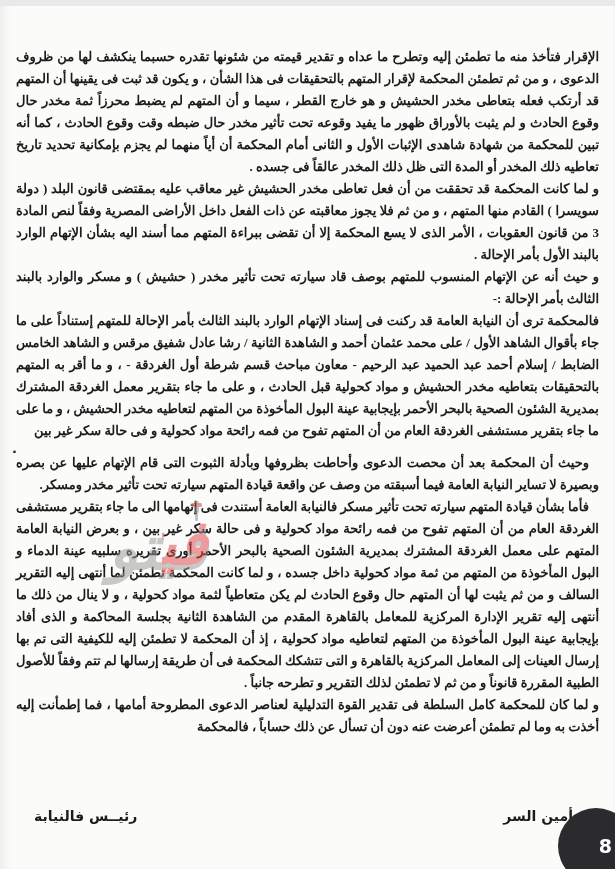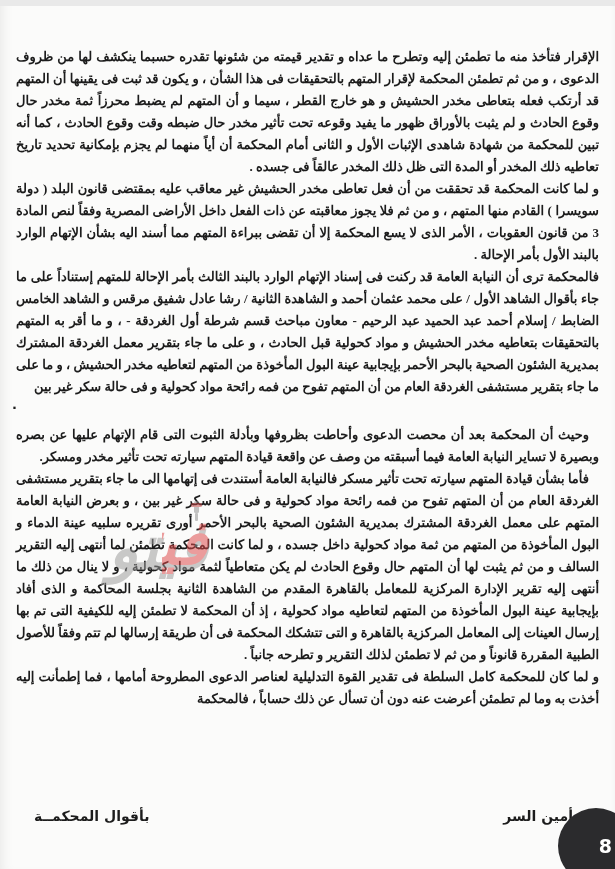--- a/index.html
+++ b/index.html
@@ -34,21 +34,21 @@
     font-weight:bold;
     font-size:13px;
     line-height:22px;
     text-align:justify;
   }
   .doc-text p{
     margin:0;
     font-family:Liberation Serif, serif;
   }
   .doc-text p.indent{text-indent:10px;}
-  .doc-text p.gap-before{margin-top:26px;}
+  .doc-text p.gap-before{margin-top:10px;}
   .stray-period{
     position:absolute;
     font-weight:bold;color:var(--ink);
     font-size:13px;line-height:10px;
     left:-4px;margin-top:2px;
   }
   .signatures{
     position:absolute;
     top:808px;left:0;right:0;
     display:flex;
@@ -101,30 +101,31 @@
 </head>
 <body>
 
 <div class="page">
 
   <div class="top-scan-band"></div>
 
   <div class="doc-text">
     <p>الإقرار فتأخذ منه ما تطمئن إليه وتطرح ما عداه و تقدير قيمته من شئونها تقدره حسبما ينكشف لها من ظروف الدعوى ، و من ثم تطمئن المحكمة لإقرار المتهم بالتحقيقات فى هذا الشأن ، و يكون قد ثبت فى يقينها أن المتهم قد أرتكب فعله بتعاطى مخدر الحشيش و هو خارج القطر ، سيما و أن المتهم لم يضبط محرزاً ثمة مخدر حال وقوع الحادث و لم يثبت بالأوراق ظهور ما يفيد وقوعه تحت تأثير مخدر حال ضبطه وقت وقوع الحادث ، كما أنه تبين للمحكمة من شهادة شاهدى الإثبات الأول و الثانى أمام المحكمة أن أياً منهما لم يجزم بإمكانية تحديد تاريخ تعاطيه ذلك المخدر أو المدة التى ظل ذلك المخدر عالقاً فى جسده .</p>
     <p>و لما كانت المحكمة قد تحققت من أن فعل تعاطى مخدر الحشيش غير معاقب عليه بمقتضى قانون البلد ( دولة سويسرا ) القادم منها المتهم ، و من ثم فلا يجوز معاقبته عن ذات الفعل داخل الأراضى المصرية وفقاً لنص المادة 3 من قانون العقوبات ، الأمر الذى لا يسع المحكمة إلا أن تقضى ببراءة المتهم مما أسند اليه بشأن الإتهام الوارد بالبند الأول بأمر الإحالة .</p>
+    <p>و حيث أنه عن الإتهام المنسوب للمتهم بوصف قاد سيارته تحت تأثير مخدر ( حشيش ) و مسكر والوارد بالبند الثالث بأمر الإحالة :-</p>
     <p>فالمحكمة ترى أن النيابة العامة قد ركنت فى إسناد الإتهام الوارد بالبند الثالث بأمر الإحالة للمتهم إستناداً على ما جاء بأقوال الشاهد الأول / على محمد عثمان أحمد و الشاهدة الثانية / رشا عادل شفيق مرقس و الشاهد الخامس الضابط / إسلام أحمد عبد الحميد عبد الرحيم - معاون مباحث قسم شرطة أول الغردقة - ، و ما أقر به المتهم بالتحقيقات بتعاطيه مخدر الحشيش و مواد كحولية قبل الحادث ، و على ما جاء بتقرير معمل الغردقة المشترك بمديرية الشئون الصحية بالبحر الأحمر بإيجابية عينة البول المأخوذة من المتهم لتعاطيه مخدر الحشيش ، و ما على ما جاء بتقرير مستشفى الغردقة العام من أن المتهم تفوح من فمه رائحة مواد كحولية و فى حالة سكر غير بين</p>
     <span class="stray-period">.</span>
     <p class="indent gap-before">وحيث أن المحكمة بعد أن محصت الدعوى وأحاطت بظروفها وبأدلة الثبوت التى قام الإتهام عليها عن بصره وبصيرة لا تساير النيابة العامة فيما أسبقته من وصف عن واقعة قيادة المتهم سيارته تحت تأثير مخدر ومسكر.</p>
     <p class="indent">فأما بشأن قيادة المتهم سيارته تحت تأثير مسكر فالنيابة العامة أستندت فى إتهامها الى ما جاء بتقرير مستشفى الغردقة العام من أن المتهم تفوح من فمه رائحة مواد كحولية و فى حالة سكر غير بين ، و بعرض النيابة العامة المتهم على معمل الغردقة المشترك بمديرية الشئون الصحية بالبحر الأحمر أورى تقريره سلبيه عينة الدماء و البول المأخوذة من المتهم من ثمة مواد كحولية داخل جسده ، و لما كانت المحكمة تطمئن لما أنتهى إليه التقرير السالف و من ثم يثبت لها أن المتهم حال وقوع الحادث لم يكن متعاطياً لثمة مواد كحولية ، و لا ينال من ذلك ما أنتهى إليه تقرير الإدارة المركزية للمعامل بالقاهرة المقدم من الشاهدة الثانية بجلسة المحاكمة و الذى أفاد بإيجابية عينة البول المأخوذة من المتهم لتعاطيه مواد كحولية ، إذ أن المحكمة لا تطمئن إليه للكيفية التى تم بها إرسال العينات إلى المعامل المركزية بالقاهرة و التى تتشكك المحكمة فى أن طريقة إرسالها لم تتم وفقاً للأصول الطبية المقررة قانوناً و من ثم لا تطمئن لذلك التقرير و تطرحه جانباً .</p>
     <p>و لما كان للمحكمة كامل السلطة فى تقدير القوة التدليلية لعناصر الدعوى المطروحة أمامها ، فما إطمأنت إليه أخذت به وما لم تطمئن أعرضت عنه دون أن تسأل عن ذلك حساباً ، فالمحكمة</p>
   </div>
 
   <div class="signatures">
     <span>أمين السر</span>
-    <span>بأقوال المحكمــة</span>
+    <span>رئيــس فالنيابة</span>
   </div>
 
   <div class="watermark">
     <svg class="wm-gavel" viewBox="0 0 20 22">
       <rect x="8" y="1" width="5" height="12" rx="1.5" fill="#8f8f8f"></rect>
       <rect x="5" y="3" width="11" height="4" rx="1.5" fill="#c24444"></rect>
       <rect x="9" y="13" width="3" height="8" rx="1" fill="#8f8f8f"></rect>
     </svg>
     <div class="wm-word">فيتو</div>
     <div class="wm-word wm-red-overlay">فيتو</div>

